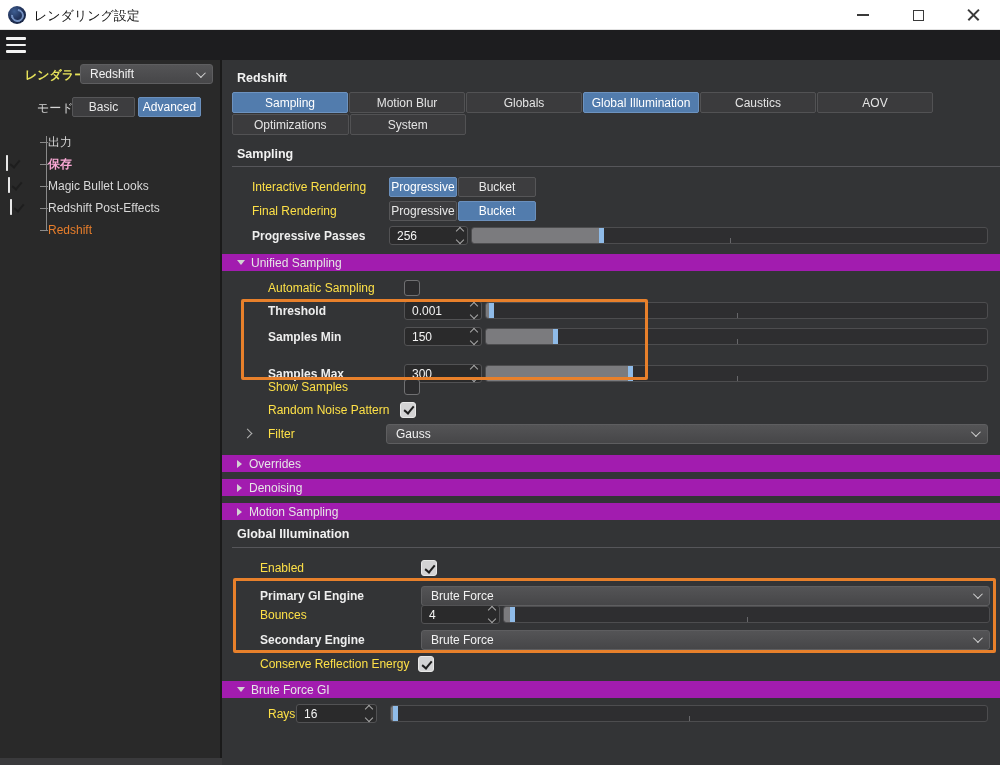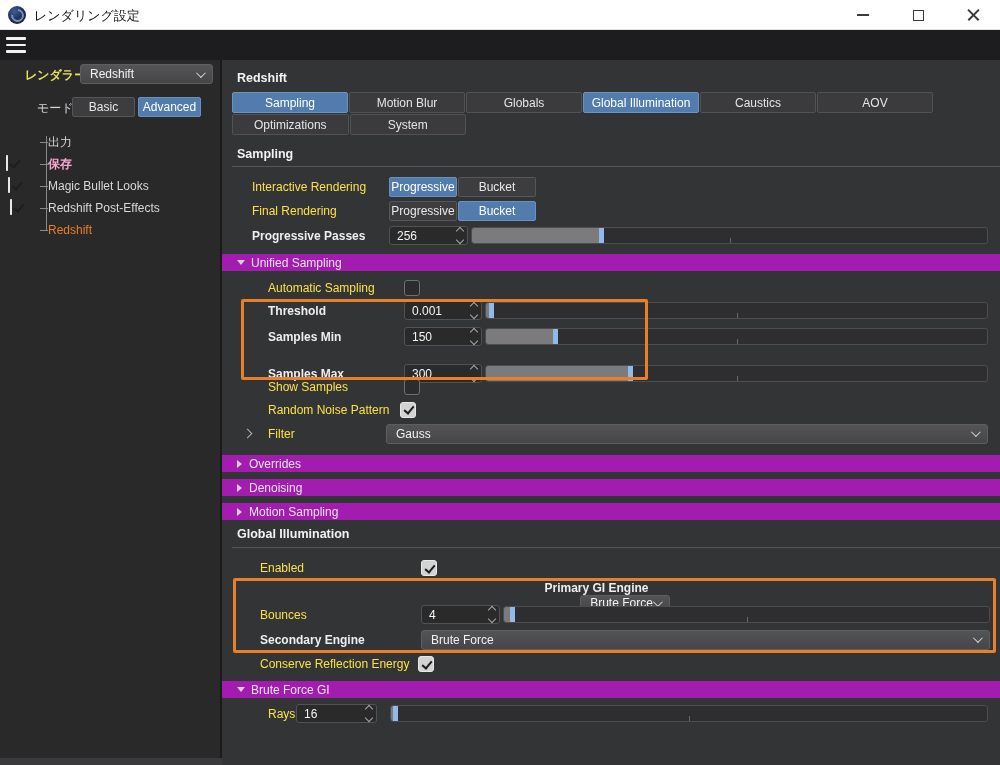--- a/index.html
+++ b/index.html
@@ -338,21 +338,21 @@
     </div>
 
     <div class="sec-h" style="top:467px;">Global Illumination</div>
     <div class="sep" style="top:487px;"></div>
 
     <div class="r" style="top:499px;height:18px;padding-left:38px;">
       <span class="rlabel" style="width:161px;">Enabled</span>
       <span class="cb on"></span>
     </div>
 
-    <div class="r" style="top:521px;height:29px;padding-left:38px;padding-right:10px;flex-direction:column;">
+    <div class="r" style="top:521px;height:29px;padding-left:38px;padding-right:10px;">
       <span class="rlabel b" style="width:161px;">Primary GI Engine</span>
       <span class="dd" style="flex:1;">
         <span>Brute Force</span>
         <span class="arr"></span>
       </span>
     </div>
 
     <div class="r" style="top:545px;height:19px;padding-left:38px;padding-right:10px;">
       <span class="rlabel" style="width:161px;">Bounces</span>
       <span class="numfield" style="width:79px;margin-right:3px;">

